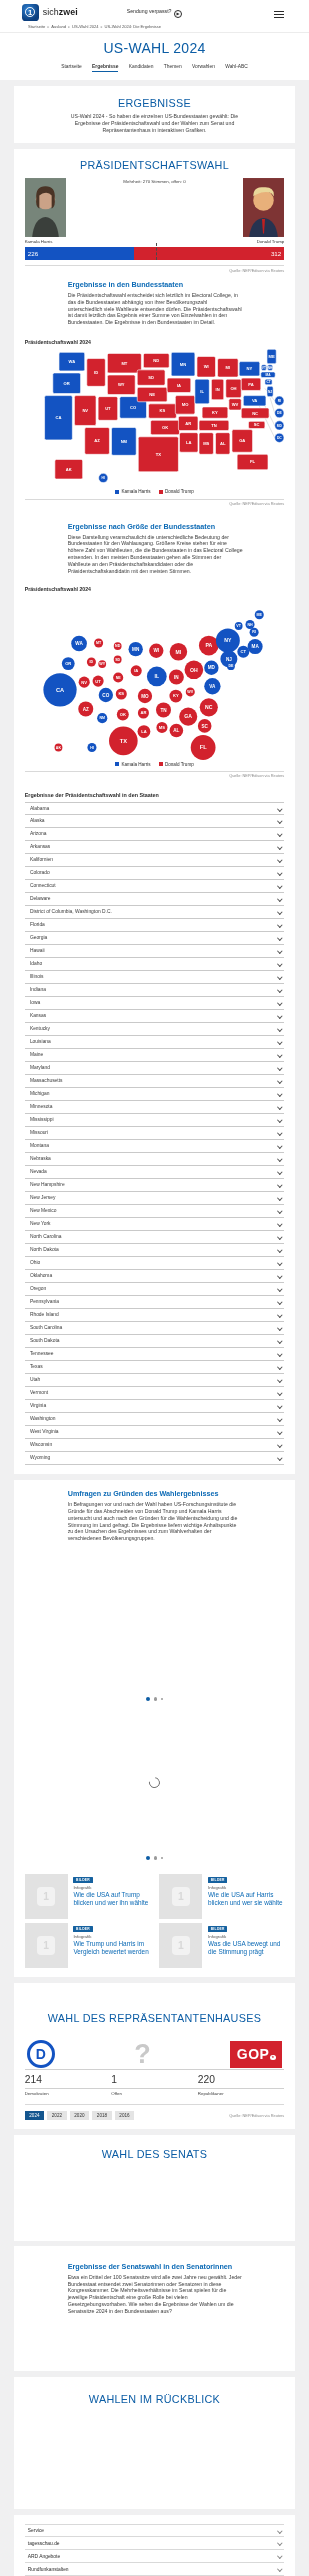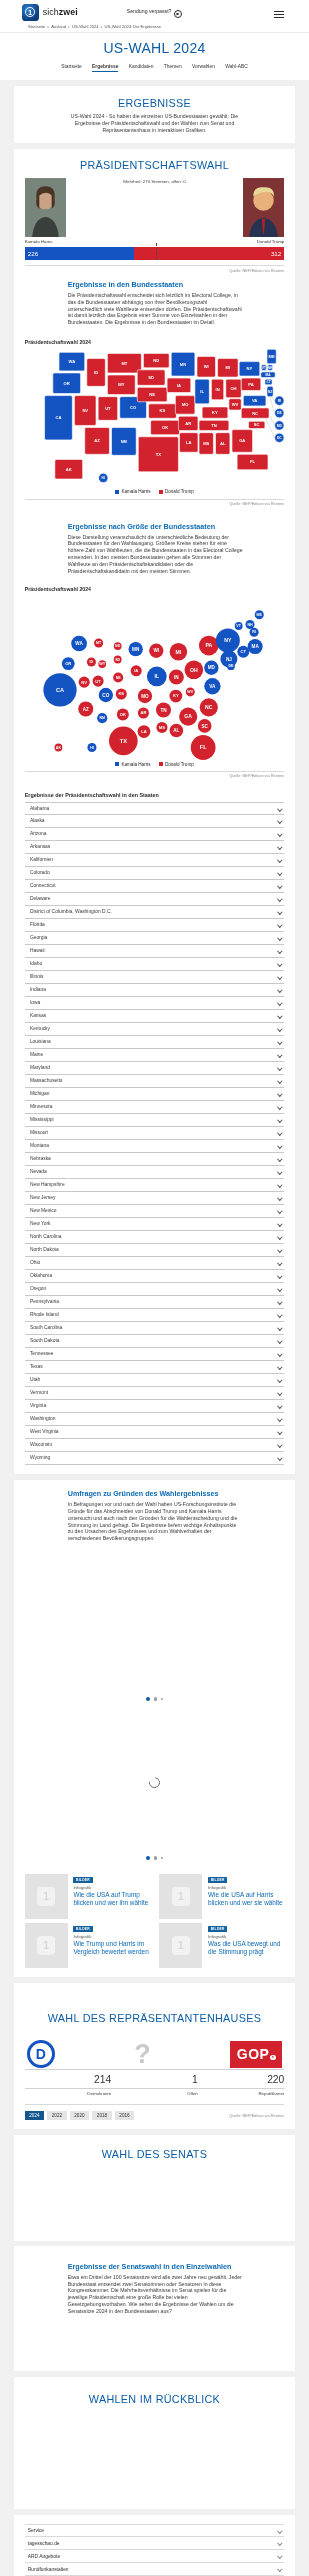--- a/index.html
+++ b/index.html
@@ -94,21 +94,21 @@
   .stats-col { flex:1; padding-top:7.2px; }
   .logo-row { display:flex; justify-content:space-between; align-items:center; height:30px; padding:0 2.1px; }
   .dnc { width:28px; height:28px; border-radius:50%; border:3.6px solid #1353c2; background:#fff;
          display:flex; align-items:center; justify-content:center;
          font-size:14px; font-weight:bold; color:#1353c2; }
   .qmark { font-size:27px; font-weight:bold; color:#c9c9c9; }
   .gop { width:52px; height:27px; background:#d2222d; color:#fff; display:flex; align-items:center;
          justify-content:center; font-size:14px; font-weight:bold; letter-spacing:0.5px; position:relative; }
   .gop .dot { width:5.2px; height:5.2px; background:#fff; border-radius:50%; display:inline-block;
               margin-left:1px; margin-top:6.2px; font-size:3.6px; color:#d2222d; text-align:center; line-height:5.2px; }
-  .num-row, .lab-row { display:flex; text-align:right; }
+  .num-row, .lab-row { display:flex; text-align:left; }
   .num-row div, .lab-row div { flex:1; }
   .num-row { font-size:10.3px; color:#333; padding:3.1px 0; }
   .lab-row { font-size:4.4px; color:#444; padding:2.6px 0 4.1px; }
   .thin { border-top:0.5px solid #d0d0d0; }
   .years-row { display:flex; align-items:center; gap:3.1px; margin-top:5.2px; }
   .yearbtn { font-size:4.6px; padding:2.1px 4.6px; background:#e4e4e4; color:#333; cursor:pointer; }
   .yearbtn.active { background:#14568f; color:#fff; }
   .years-row .quelle { flex:1; }
 
   
@@ -727,21 +727,21 @@
 
 <div class="gap"></div>
 
 <div class="card pad" style="height:106px">
   <div class="sec-title" style="margin-top:5.2px">WAHL DES SENATS</div>
 </div>
 
 <div class="gap"></div>
 
 <div class="card pad" style="height:125px">
-  <div class="h3" style="margin-top:7.2px">Ergebnisse der Senatswahl in den Einzelwahlen</div>
+  <div class="h3" style="margin-top:7.2px">Ergebnisse der Senatswahl in den Senatorinnen</div>
   <div class="para">Etwa ein Drittel der 100 Senatssitze wird alle zwei Jahre neu gewählt. Jeder Bundesstaat entsendet zwei Senatorinnen oder Senatoren in diese Kongresskammer. Die Mehrheitsverhältnisse im Senat spielen für die jeweilige Präsidentschaft eine große Rolle bei vielen Gesetzgebungsvorhaben. Wie sehen die Ergebnisse der Wahlen um die Senatssitze 2024 in den Bundesstaaten aus?</div>
 </div>
 
 <div class="gap"></div>
 
 <div class="card pad" style="height:132px">
   <div class="sec-title" style="margin-top:8.2px">WAHLEN IM RÜCKBLICK</div>
 </div>
 
 <div class="gap"></div>

